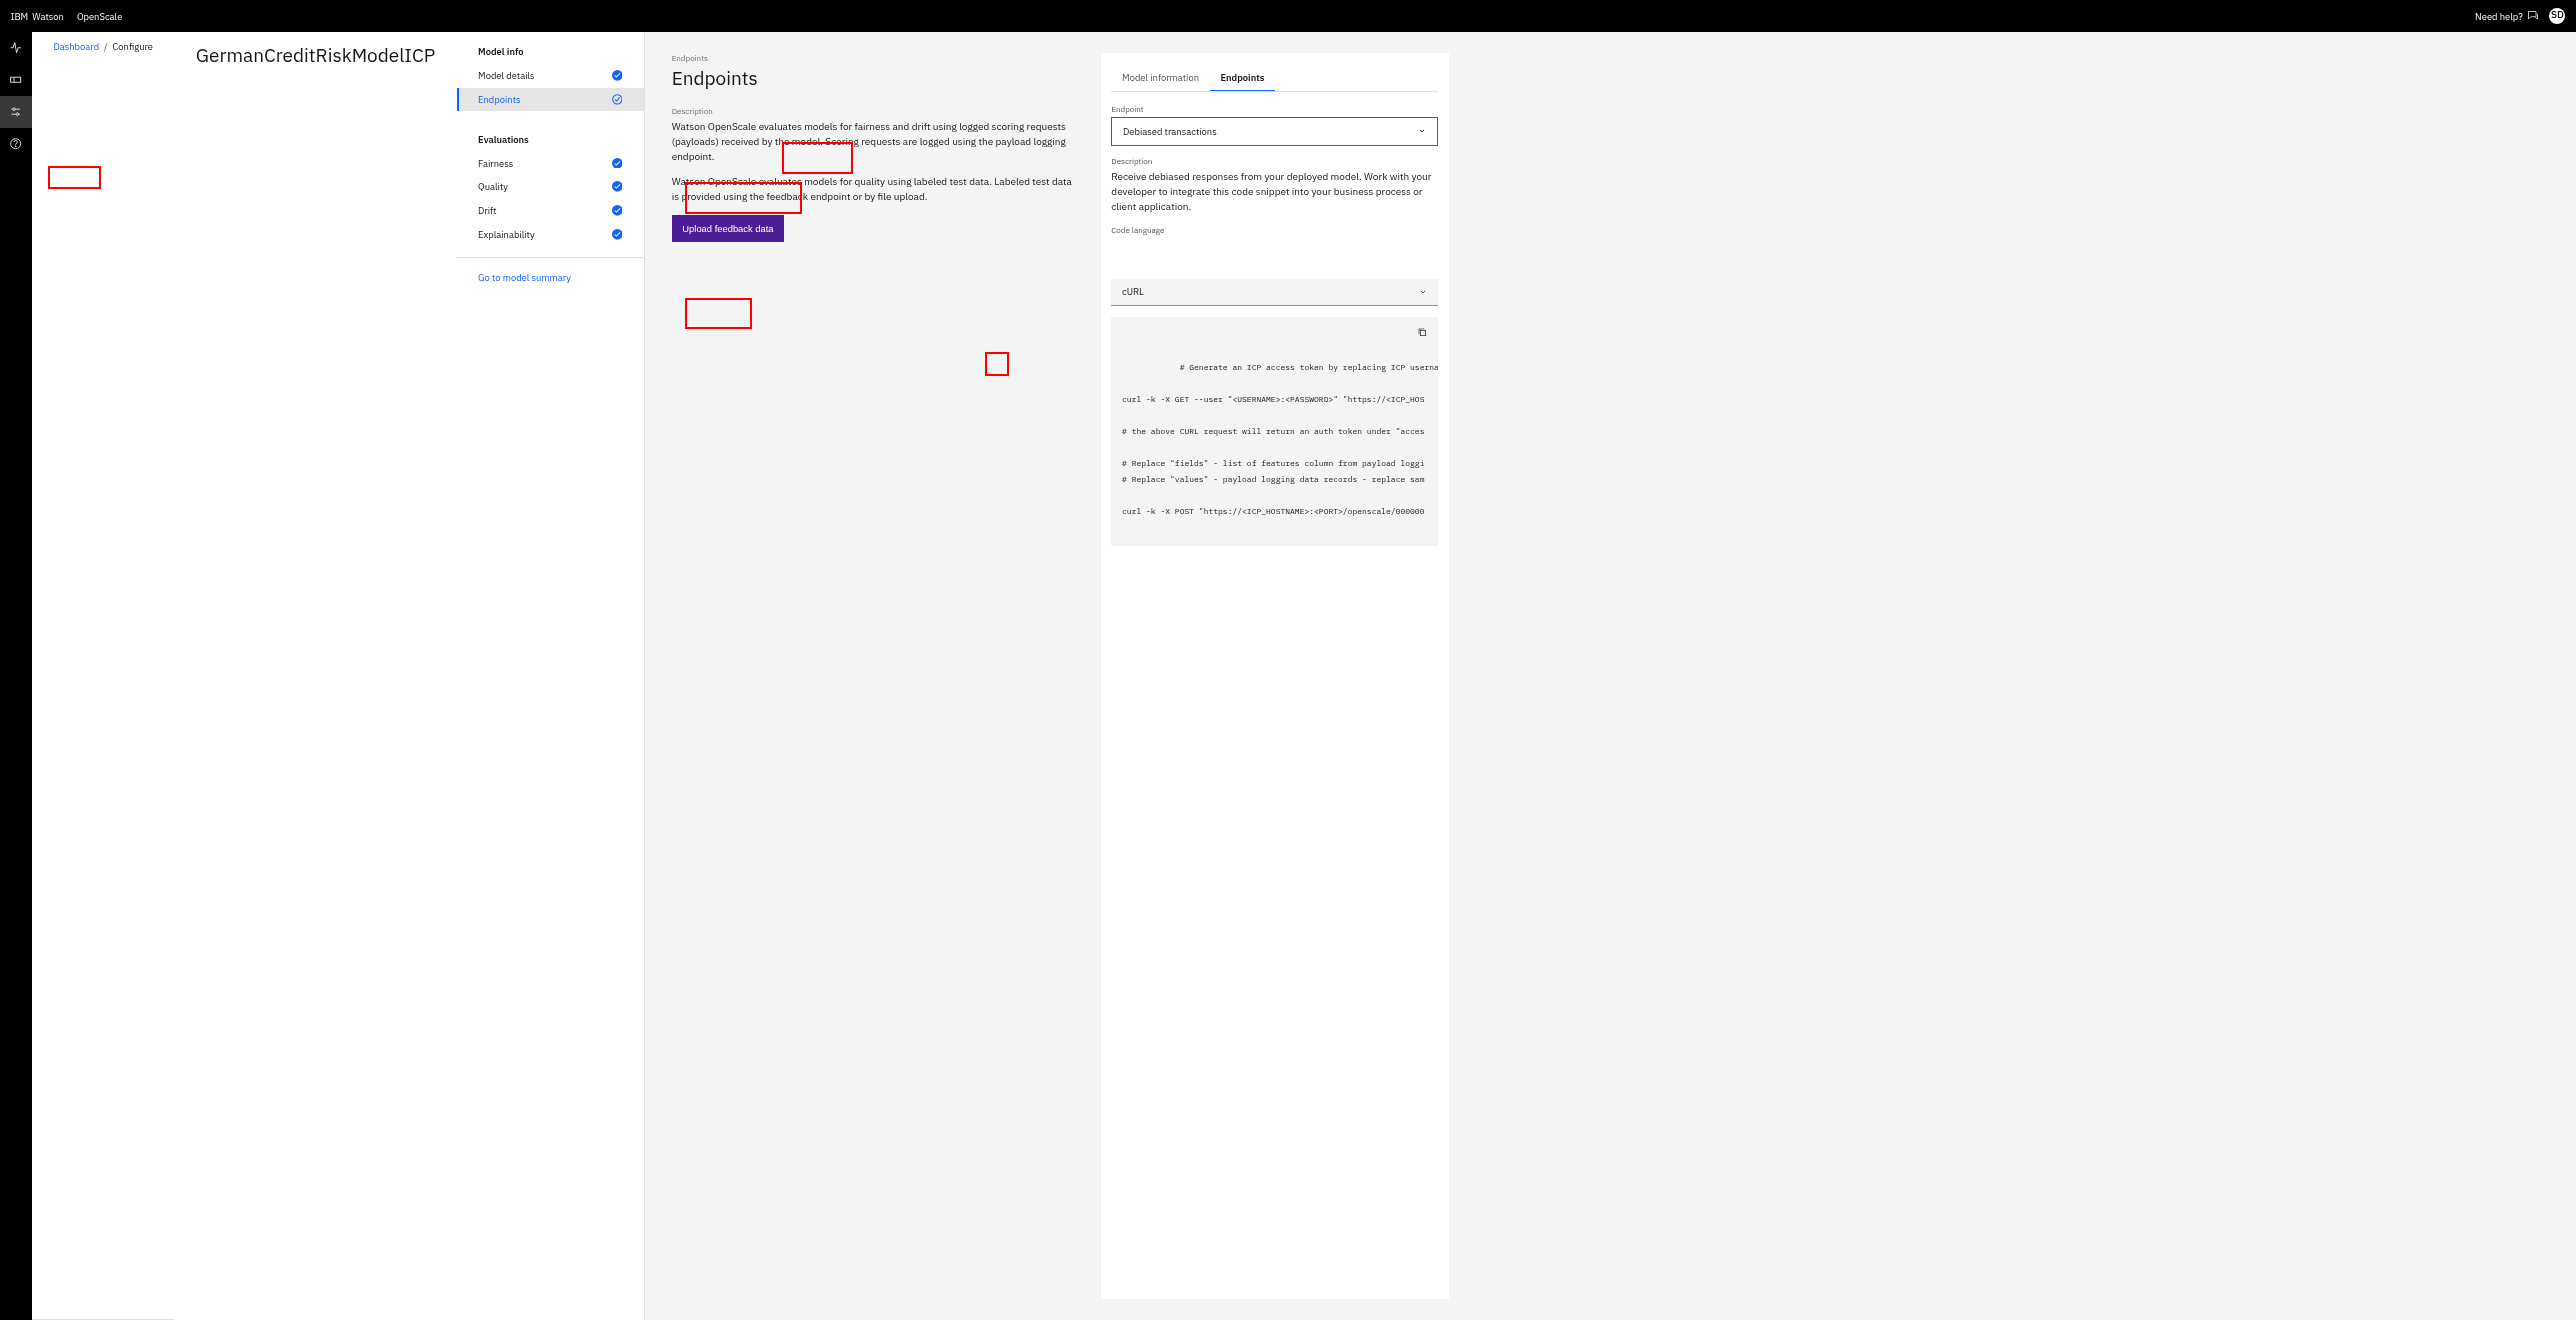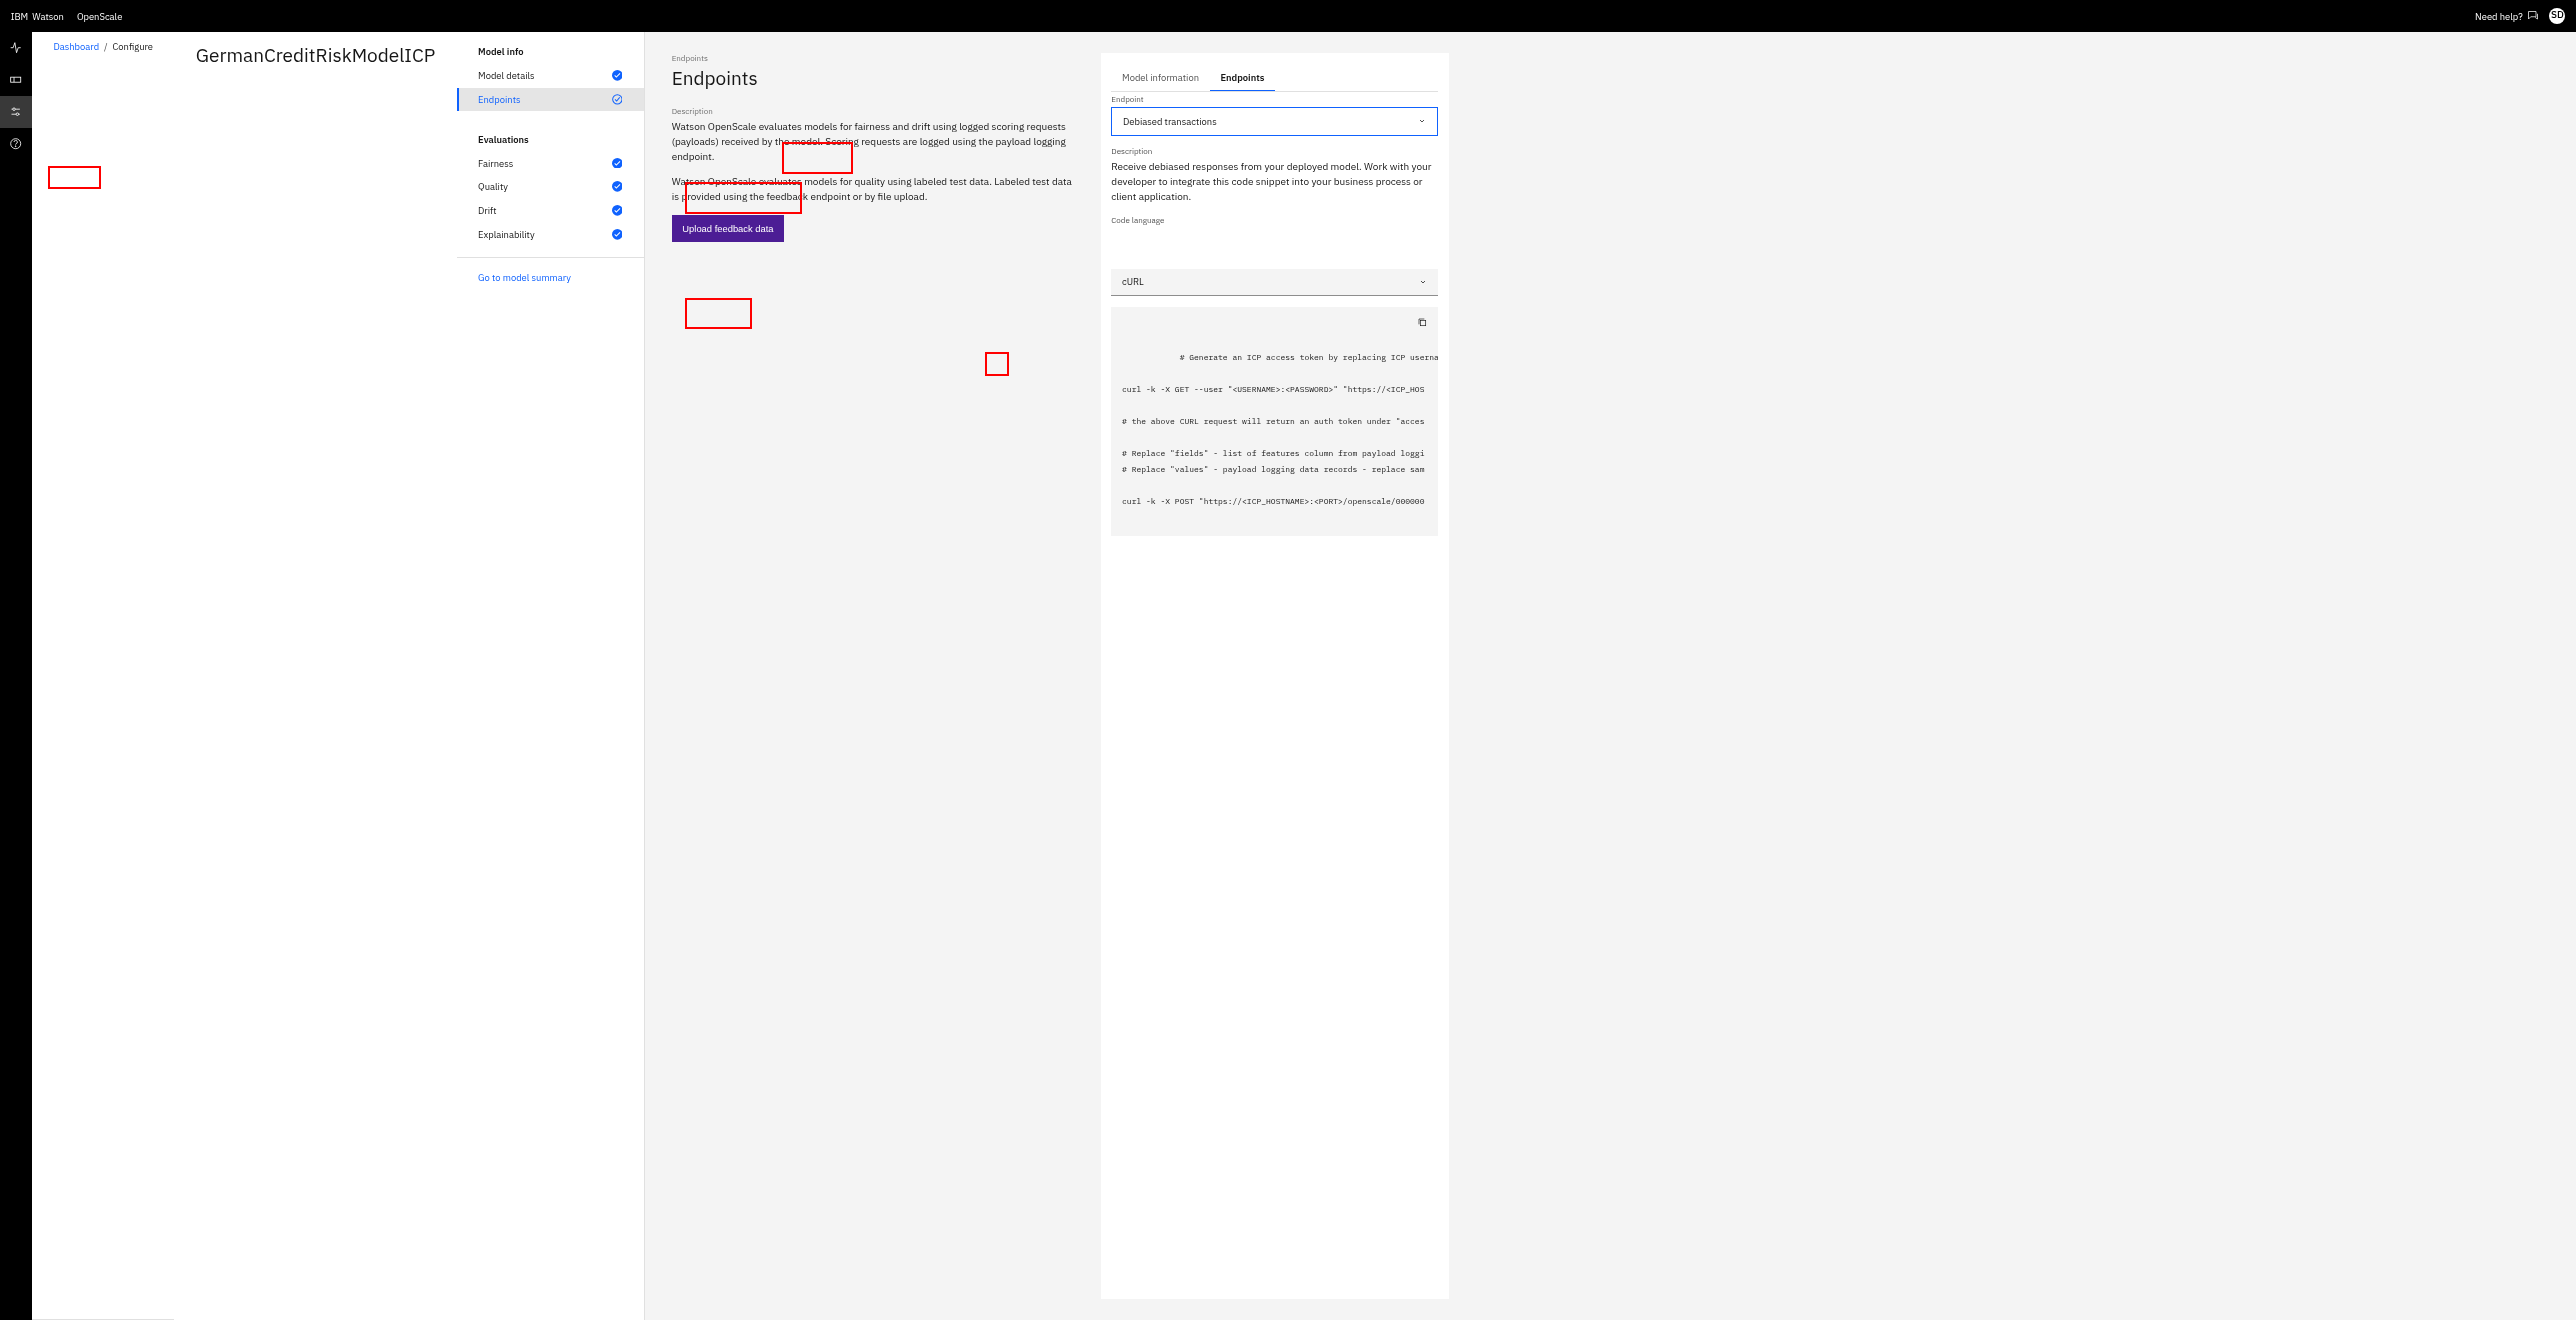--- a/index.html
+++ b/index.html
@@ -195,21 +195,21 @@
       cursor: pointer;
     }
     .right-card {
       background: #ffffff;
       width: 348px;
       padding: 10.7px;
     }
     .tabs {
       display: flex;
       border-bottom: 0.7px solid #e0e0e0;
-      margin-bottom: 2px;
+      margin-bottom: 12px;
     }
     .tab {
       padding: 6.7px 10.7px;
       cursor: pointer;
       color: #525252;
     }
     .tab.active {
       color: #161616;
       font-weight: 600;
       border-bottom: 1.3px solid #0f62fe;

